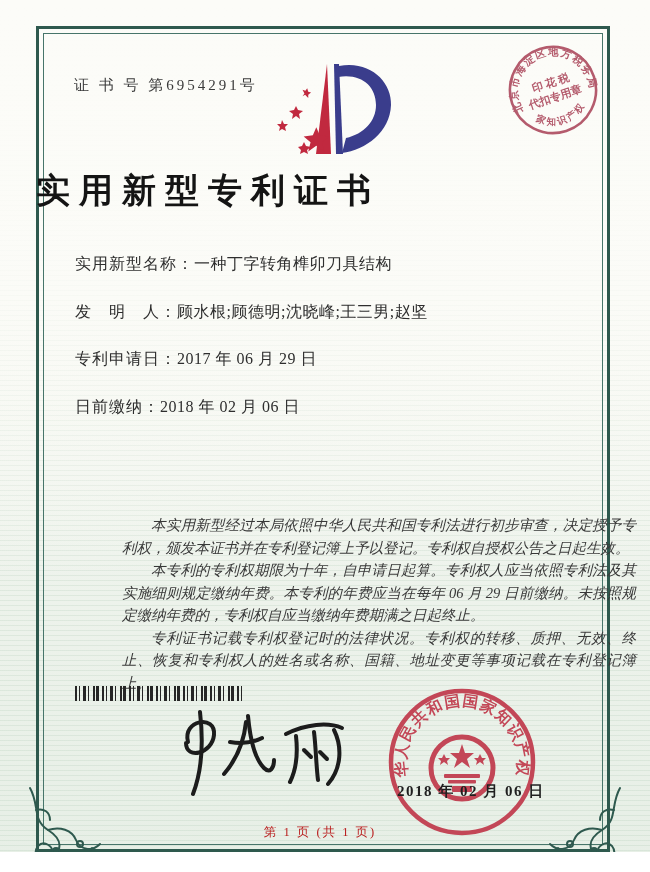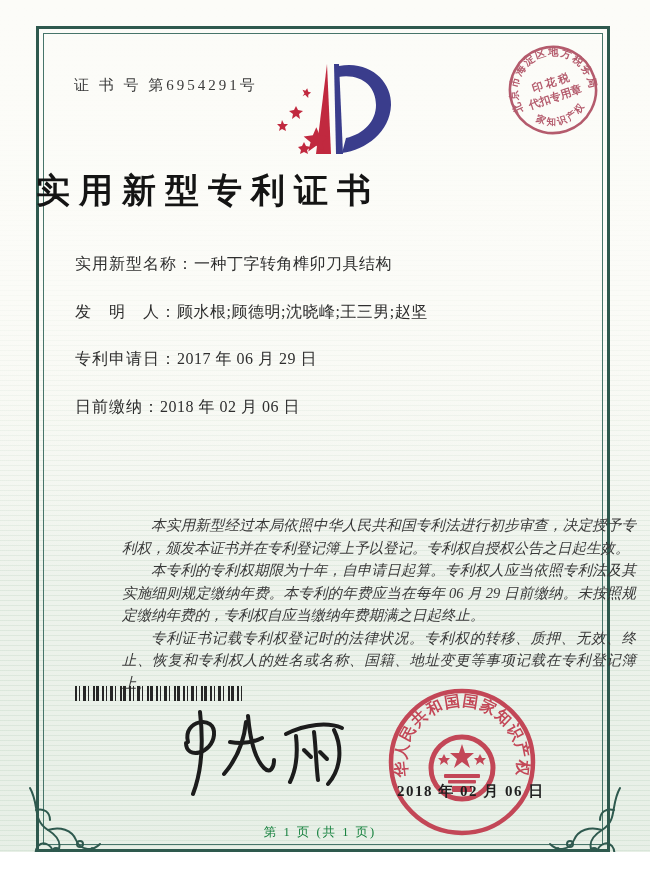--- a/index.html
+++ b/index.html
@@ -62,21 +62,21 @@
     color:#2f2f2f;letter-spacing:2px;font-family:"Liberation Sans","DejaVu Sans",sans-serif;
   }
   .signature{position:absolute;left:158px;top:706px;width:205px;height:95px;}
   .seal{position:absolute;left:386px;top:686px;width:152px;height:152px;opacity:.92;}
   .seal-date{
     position:absolute;left:397px;top:782px;font-size:15px;font-weight:bold;
     letter-spacing:1.5px;color:#1f1f1f;z-index:5;
   }
   .footer{
     position:absolute;left:36px;top:824px;width:568px;text-align:center;
-    font-size:12.5px;letter-spacing:2px;color:#15803d;
+    font-size:12.5px;letter-spacing:2px;color:#b91c1c;
   }
   .flourish{position:absolute;width:92px;height:84px;z-index:3;}
   .flourish.bl{left:22px;top:782px;}
   .flourish.br{left:536px;top:782px;transform:scaleX(-1);}
 </style>
 </head>
 <body>
 
 <div id="canvas">
 

